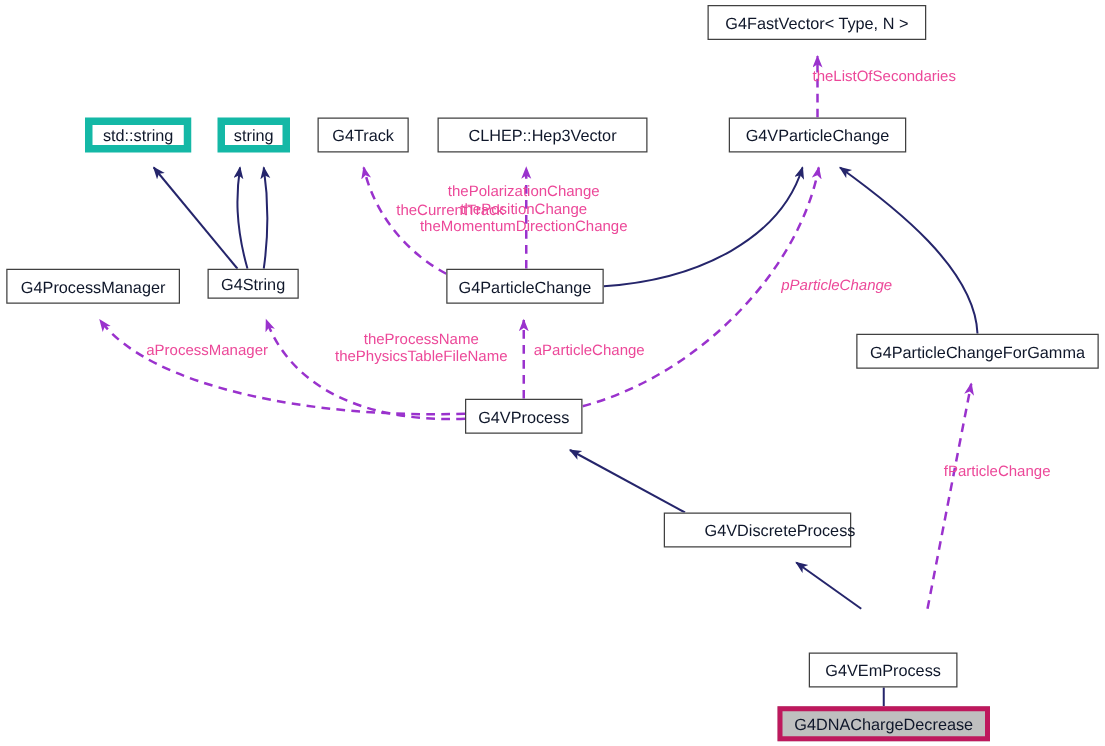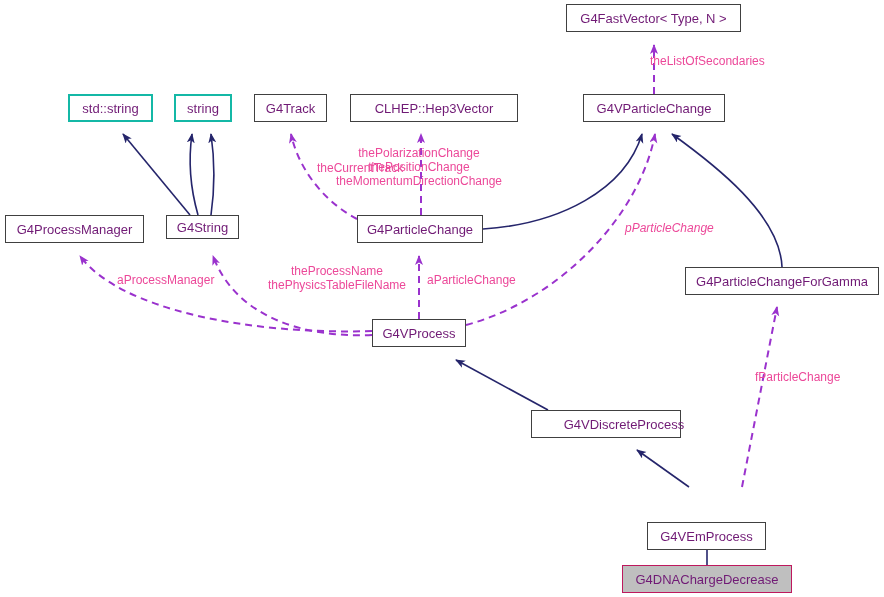--- a/index.html
+++ b/index.html
@@ -23,32 +23,32 @@
     height: 597px;
   }
   .node {
     position: absolute;
     box-sizing: border-box;
     display: flex;
     align-items: center;
     justify-content: center;
     background: #ffffff;
     border: 1px solid #404040;
-    color: #701a75;
+    color: #0f172a;
     font-size: 13px;
     line-height: 1;
     white-space: nowrap;
     z-index: 5;
   }
   .node.external {
-    border: 2px solid #14b8a6;
+    border: 6px solid #14b8a6;
   }
   .node.highlight {
     background: #bfbfbf;
-    border: 1px solid #be185d;
+    border: 4px solid #be185d;
   }
   .edge-label {
     position: absolute;
     color: #ec4899;
     font-size: 12px;
     line-height: 14px;
     white-space: pre;
     z-index: 6;
   }
   .edge-label.center { text-align: center; }

